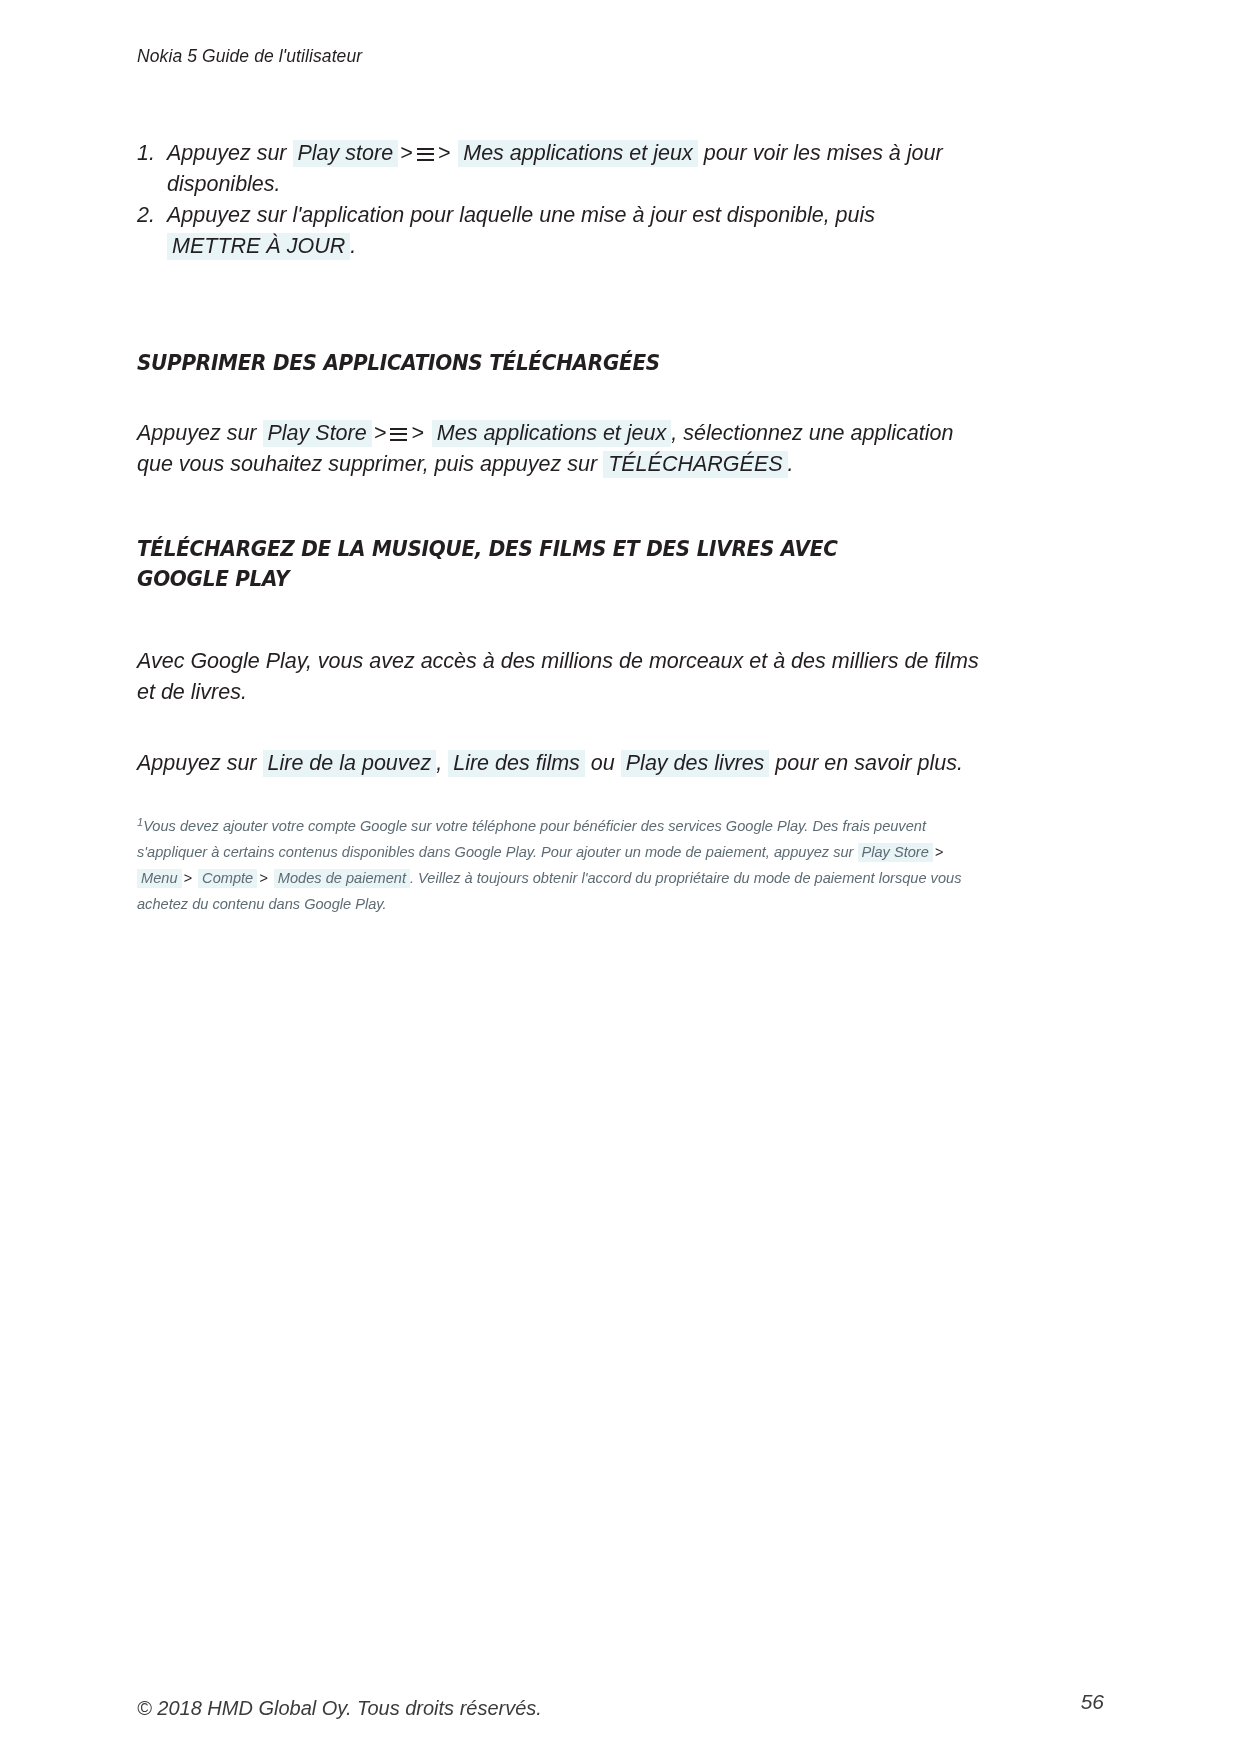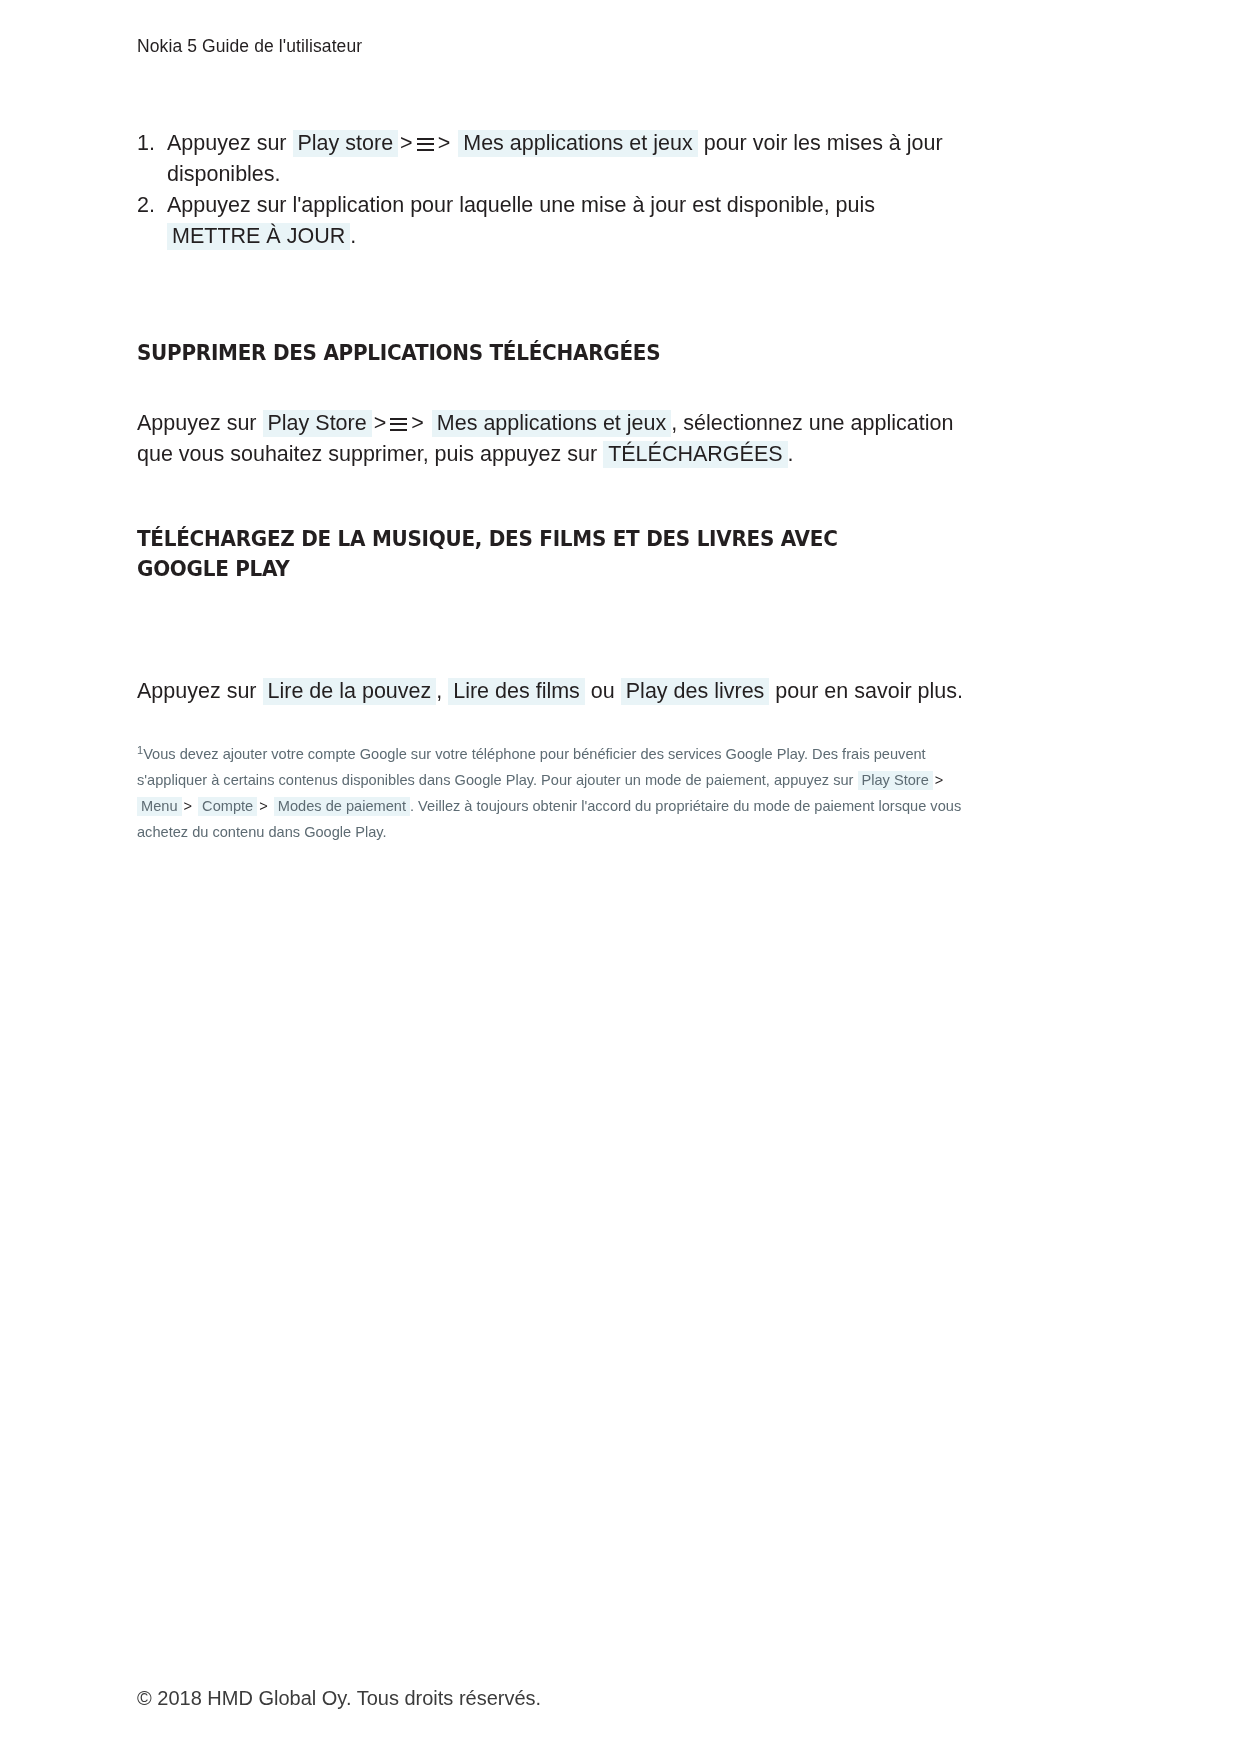--- a/index.html
+++ b/index.html
@@ -12,23 +12,24 @@
     width: 1241px;
     height: 1754px;
     position: relative;
     font-family: "Liberation Sans", "DejaVu Sans", sans-serif;
     color: #231f20;
     overflow: hidden;
   }
 
   .page {
     position: absolute;
-    left: 0; top: 0;
+    left: 0; top: 10px;
     width: 1241px;
     height: 1372px;
+    font-style: italic;
   }
 
   
   .doc-header {
     position: absolute;
     left: 137px;
     top: 36px;
     font-size: 17.5px;
     letter-spacing: 0.1px;
     color: #231f20;
@@ -194,20 +195,21 @@
       <span class="ui">Mes applications et jeux</span><span>, sélectionnez une application que vous souhaitez supprimer, puis appuyez sur</span>
       <span class="ui">TÉLÉCHARGÉES</span><span>.</span>
     </p>
 
     <div class="gap-d"></div>
 
     <h2 class="section">TÉLÉCHARGEZ DE LA MUSIQUE, DES FILMS ET DES LIVRES AVEC GOOGLE PLAY</h2>
 
     <div class="gap-e"></div>
 
+    <p class="body">Avec Google Play, vous avez accès à des millions de morceaux et à des milliers de films et de livres.</p>
 
     <div class="gap-f"></div>
 
     <p class="body">
       <span>Appuyez sur</span>
       <span class="ui">Lire de la pouvez</span><span>,</span>
       <span class="ui">Lire des films</span>
       <span>ou</span>
       <span class="ui">Play des livres</span>
       <span>pour en savoir plus.</span>
@@ -219,14 +221,15 @@
       <sup>1</sup><span>Vous devez ajouter votre compte Google sur votre téléphone pour bénéficier des services Google Play. Des frais peuvent s'appliquer à certains contenus disponibles dans Google Play. Pour ajouter un mode de paiement, appuyez sur</span>
       <span class="ui">Play Store</span><span class="sep">&gt;</span>
       <span class="ui">Menu</span><span class="sep">&gt;</span>
       <span class="ui">Compte</span><span class="sep">&gt;</span>
       <span class="ui">Modes de paiement</span><span>. Veillez à toujours obtenir l'accord du propriétaire du mode de paiement lorsque vous achetez du contenu dans Google Play.</span>
     </p>
 
   </div>
 
   <div class="doc-footer-left">© 2018 HMD Global Oy. Tous droits réservés.</div>
+  <div class="doc-footer-right">56</div>
 
 </div>
 
 </body></html>

